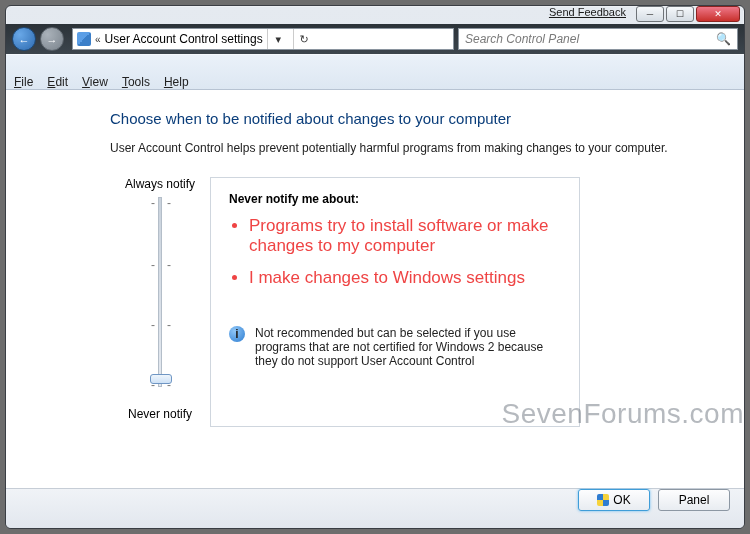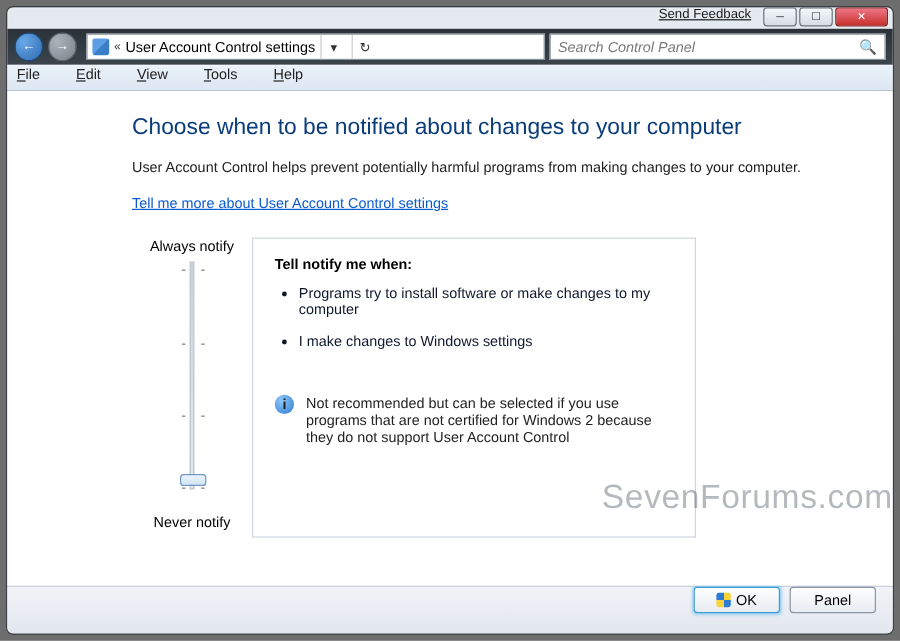--- a/index.html
+++ b/index.html
@@ -11,36 +11,36 @@
 .winbtn.close{width:44px;background:linear-gradient(#e78,#c8302c);color:#fff;border-color:#8a2320}
 .navbar{height:30px;background:linear-gradient(#2b3238,#3c454d);display:flex;align-items:center;padding:0 6px;gap:4px}
 .navcircle{width:24px;height:24px;border-radius:50%;background:radial-gradient(circle at 30% 30%,#69a8e8,#2e6bb0);border:1px solid #1d4876;display:flex;align-items:center;justify-content:center;color:#fff;font-size:11px}
 .navcircle.disabled{background:radial-gradient(circle at 30% 30%,#aab2ba,#7a838c);border-color:#5b636b}
 .address{flex:1;height:22px;background:#fff;border:1px solid #8a949e;display:flex;align-items:center;padding:0 4px;gap:4px;margin-left:4px}
 .flag{width:14px;height:14px;background:linear-gradient(135deg,#5b9ee6 0 50%,#3b7fc9 50% 100%);border-radius:2px}
 .chev{font-size:10px;color:#333}
 .addr-drop,.refresh{width:22px;height:20px;border-left:1px solid #ccc;display:flex;align-items:center;justify-content:center;color:#333;font-size:11px}
 .search{width:280px;height:22px;background:#fff;border:1px solid #8a949e;display:flex;align-items:center;padding:0 6px;color:#7a7a7a;font-style:italic}
 .search .mag{margin-left:auto;font-style:normal;color:#4e6e9a}
-.menubar{height:22px;background:linear-gradient(#eaf1f9,#dde7f2);border-top:1px solid #f4f8fc;border-bottom:1px solid #b7c3d2;display:flex;align-items:flex-start;padding:0 8px;gap:30px}
+.menubar{height:36px;background:linear-gradient(#eaf1f9,#dde7f2);border-top:1px solid #f4f8fc;border-bottom:1px solid #b7c3d2;display:flex;align-items:flex-end;padding:0 8px;gap:14px}
 .menubar span{color:#222}.menubar u{text-decoration:underline}
 .content{flex:1;background:#fff;padding:20px 28px 10px 104px;overflow:hidden;position:relative}
-.heading{color:#0a3d7a;font-size:19px;margin-bottom:14px}
+.heading{color:#0a3d7a;font-size:15px;margin-bottom:14px}
 .desc{color:#222;font-size:12px;margin-bottom:16px}
 .link{color:#0a5bcc;text-decoration:underline;font-size:12px}
 .body{display:flex;margin-top:22px}
 .sliderarea{width:100px;text-align:center}
 .lbl{font-size:12px;color:#000000;margin-bottom:6px}
 .track{width:4px;height:190px;background:linear-gradient(#c9d2dc,#e4e9f0);margin:2px auto;position:relative;border:1px solid #b4bec9}
 .tick{position:absolute;left:-8px;width:20px;display:flex;justify-content:space-between;font-size:10px;color:#777}
 .thumb{position:absolute;left:-9px;width:22px;height:10px;background:linear-gradient(#eef5fc,#cfe2f6);border:1px solid #6f96c4;border-radius:3px}
 .panel{flex:1;border:1px solid #cfd6de;padding:14px 18px 18px;max-width:370px}
 .ptitle{font-weight:bold;font-size:12px;margin-bottom:10px}
 .panel ul{list-style:disc;margin-left:20px}
-.panel li{font-size:12px;margin-bottom:12px;color:#0f172a}
+.panel li{font-size:17px;margin-bottom:12px;color:#ef4444}
 .note{display:flex;gap:10px;margin-top:38px}
 .infoicon{width:16px;height:16px;border-radius:50%;background:radial-gradient(circle at 35% 30%,#8fc6f7,#2d7dd1);color:#fff;display:flex;align-items:center;justify-content:center;font-weight:bold;font-size:11px;flex:none}
 .note div{font-size:12px;color:#222}
 .watermark{position:absolute;left:0;right:0;bottom:58px;text-align:right;font-size:28px;font-weight:normal;color:rgba(90,100,110,.45);letter-spacing:.5px;font-family:Arial,sans-serif}
 .footer{height:40px;background:linear-gradient(#f0f3f7,#e2e7ee);border-top:1px solid #c6cdd6;display:flex;align-items:flex-start;justify-content:flex-end;padding:0 14px;gap:8px}
 .btn{min-width:72px;height:22px;background:linear-gradient(#fdfdfe,#e8ecf1);border:1px solid #8c97a3;border-radius:3px;display:flex;align-items:center;justify-content:center;font-size:12px;gap:4px}
 .btn.ok{border:1px solid #3f9dd8;box-shadow:0 0 3px #6cbef2}
 .shield{width:12px;height:12px;background:conic-gradient(#f6d23b 0 25%,#2e7cd1 25% 50%,#f6d23b 50% 75%,#2e7cd1 75% 100%);border-radius:2px}
 </style>
 </head>
@@ -75,21 +75,20 @@
   <span><u>F</u>ile</span>
   <span><u>E</u>dit</span>
   <span><u>V</u>iew</span>
   <span><u>T</u>ools</span>
   <span><u>H</u>elp</span>
  </div>
 
  <div class="content">
   <div class="heading">Choose when to be notified about changes to your computer</div>
   <div class="desc">User Account Control helps prevent potentially harmful programs from making changes to your computer.</div>
-  <a class="link">Tell me more about User Account Control settings</a>
 
   <div class="body">
    <div class="sliderarea">
     <div class="lbl">Always notify</div>
     <div class="track">
       <div class="tick" style="top:-2px">
               <span>-</span>
               <span>-</span>
             </div>
       <div class="tick" style="top:60px">
@@ -103,21 +102,21 @@
       <div class="tick" style="top:180px">
               <span>-</span>
               <span>-</span>
             </div>
       <div class="thumb" style="top:176px"></div>
     </div>
     <div class="lbl" style="margin-top:20px">Never notify</div>
    </div>
 
    <div class="panel">
-    <div class="ptitle">Tell notify me when:</div>
+    <div class="ptitle">Never notify me about:</div>
     <ul>
      <li>Programs try to install software or make changes to my computer</li>
      <li>I make changes to Windows settings</li>
     </ul>
     <div class="note">
      <div class="infoicon">i</div>
      <div>Not recommended but can be selected if you use programs that are not certified for Windows 2 because they do not support User Account Control</div>
     </div>
    </div>
   </div>

